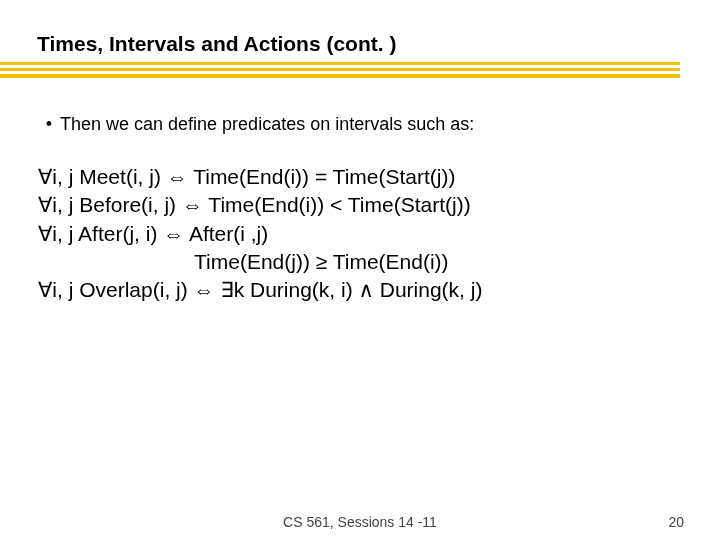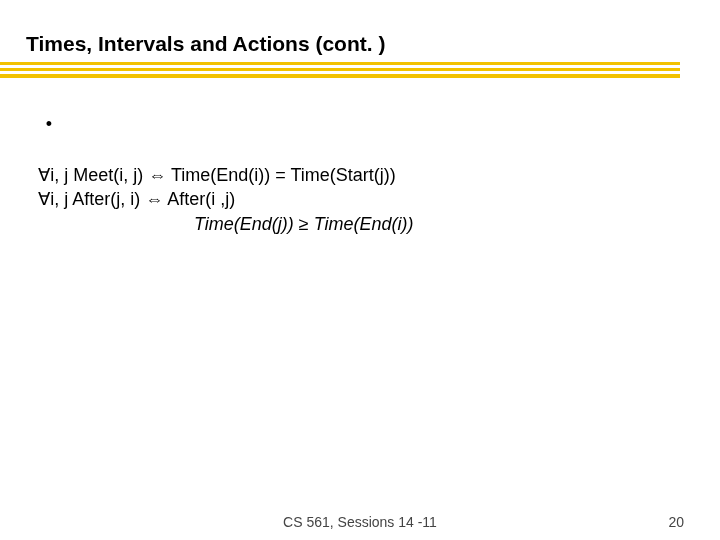--- a/index.html
+++ b/index.html
@@ -14,21 +14,21 @@
     overflow: hidden;
   }
   .slide {
     position: relative;
     width: 720px;
     height: 540px;
     box-sizing: border-box;
   }
   .title-block {
     position: absolute;
-    left: 26px;
+    left: 37px;
     top: 32px;
   }
   .title {
     font-size: 21px;
     font-weight: bold;
     color: #000;
   }
   .underline {
     position: absolute;
     left: 0px;
@@ -57,26 +57,25 @@
     align-items: flex-start;
     font-size: 18px;
     margin-bottom: 28px;
   }
   .bullet {
     width: 22px;
     flex: 0 0 22px;
     text-align: center;
   }
   .preds {
-    font-size: 18px;
+    font-size: 21px;
     line-height: 1.35;
   }
   .indent {
     padding-left: 156px;
-    font-style: italic;
   }
   .footer {
     position: absolute;
     bottom: 26px;
     left: 0;
     width: 720px;
     font-size: 14px;
     color: #444;
   }
   .footer .course {
@@ -101,26 +100,29 @@
     <div class="stripe s3"></div>
   </div>
 
   <div class="title-block">
     <div class="title">Times, Intervals and Actions (cont. )</div>
   </div>
 
   <div class="content">
     <div class="bullet-row">
       <div class="bullet">•</div>
+      <div>Then we can define predicates on intervals such as:</div>
     </div>
 
     <div class="preds">
       <div>∀i, j Meet(i, j) ⇔ Time(End(i)) = Time(Start(j))</div>
+      <div>∀i, j Before(i, j) ⇔ Time(End(i)) &lt; Time(Start(j))</div>
       <div>∀i, j After(j, i) ⇔ After(i ,j)</div>
       <div class="indent">Time(End(j)) ≥ Time(End(i))</div>
+      <div>∀i, j Overlap(i, j) ⇔ ∃k During(k, i) ∧ During(k, j)</div>
     </div>
   </div>
 
   <div class="footer">
     <span class="course">CS 561,  Sessions 14 -11</span>
     <span class="page">20</span>
   </div>
 
 </div>
 

